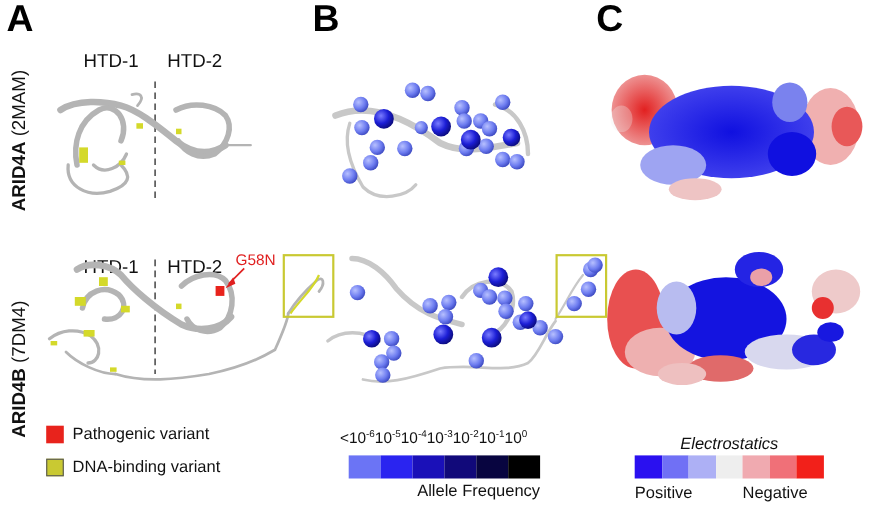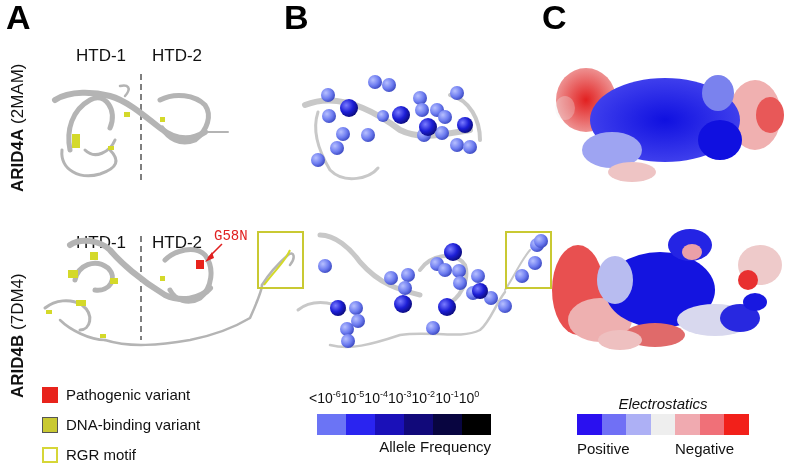--- a/index.html
+++ b/index.html
@@ -3,21 +3,21 @@
 <meta charset="utf-8">
 <style>
   html, body { margin:0; padding:0; background:#ffffff; }
   body { width:794px; height:468px; position:relative; overflow:hidden;
          font-family:"Liberation Sans", sans-serif; color:#111; }
   .abs { position:absolute; }
   .panel-letter { font-weight:bold; font-size:34px; line-height:34px; color:#000; }
   .row-label { font-size:17px; white-space:nowrap; transform-origin:left top; transform:rotate(-90deg); }
   .row-label b { font-weight:bold; }
   .htd { font-size:17px; color:#111; }
-  .variant-label { font-size:14px; color:#e02020;font-family:Liberation Mono, monospace; }
+  .variant-label { font-size:14px; color:#e02020; }
   .legend-item { display:flex; align-items:center; font-size:15px; }
   .swatch { width:16px; height:16px; box-sizing:border-box; margin-right:8px; }
   .scale-row { display:flex; }
   .scale-cell { width:29px; height:21px; }
   .escale-cell { width:24.5px; height:21px; }
   .scale-title { font-size:15px; text-align:center; }
   .ticks { font-size:14px; white-space:nowrap; }
   .ticks sup { font-size:9px; }
   svg { position:absolute; overflow:visible; }
 </style>
@@ -216,24 +216,20 @@
 
 <div class="abs" style="left:42px;top:386px;display:flex;flex-direction:column;gap:13px;">
   <div class="legend-item">
     <div class="swatch" style="background:#e8231c;"></div>
     <span>Pathogenic variant</span>
   </div>
   <div class="legend-item">
     <div class="swatch" style="background:#c9c932;border:1px solid #555;"></div>
     <span>DNA-binding variant</span>
   </div>
-  <div class="legend-item">
-    <div class="swatch" style="border:2px solid #d6d637;"></div>
-    <span>RGR motif</span>
-  </div>
 </div>
 
 <div class="abs ticks" style="left:297px;top:389px;margin-left:12px;">
   <span>&lt;10</span><sup>-6</sup><span>10</span><sup>-5</sup><span>10</span><sup>-4</sup><span>10</span><sup>-3</sup><span>10</span><sup>-2</sup><span>10</span><sup>-1</sup><span>10</span><sup>0</sup>
 </div>
 <div class="abs scale-row" style="left:317px;top:414px;">
   <div class="scale-cell" style="background:#6b74f5;"></div>
   <div class="scale-cell" style="background:#2a24f0;"></div>
   <div class="scale-cell" style="background:#1a10b8;"></div>
   <div class="scale-cell" style="background:#11097a;"></div>

